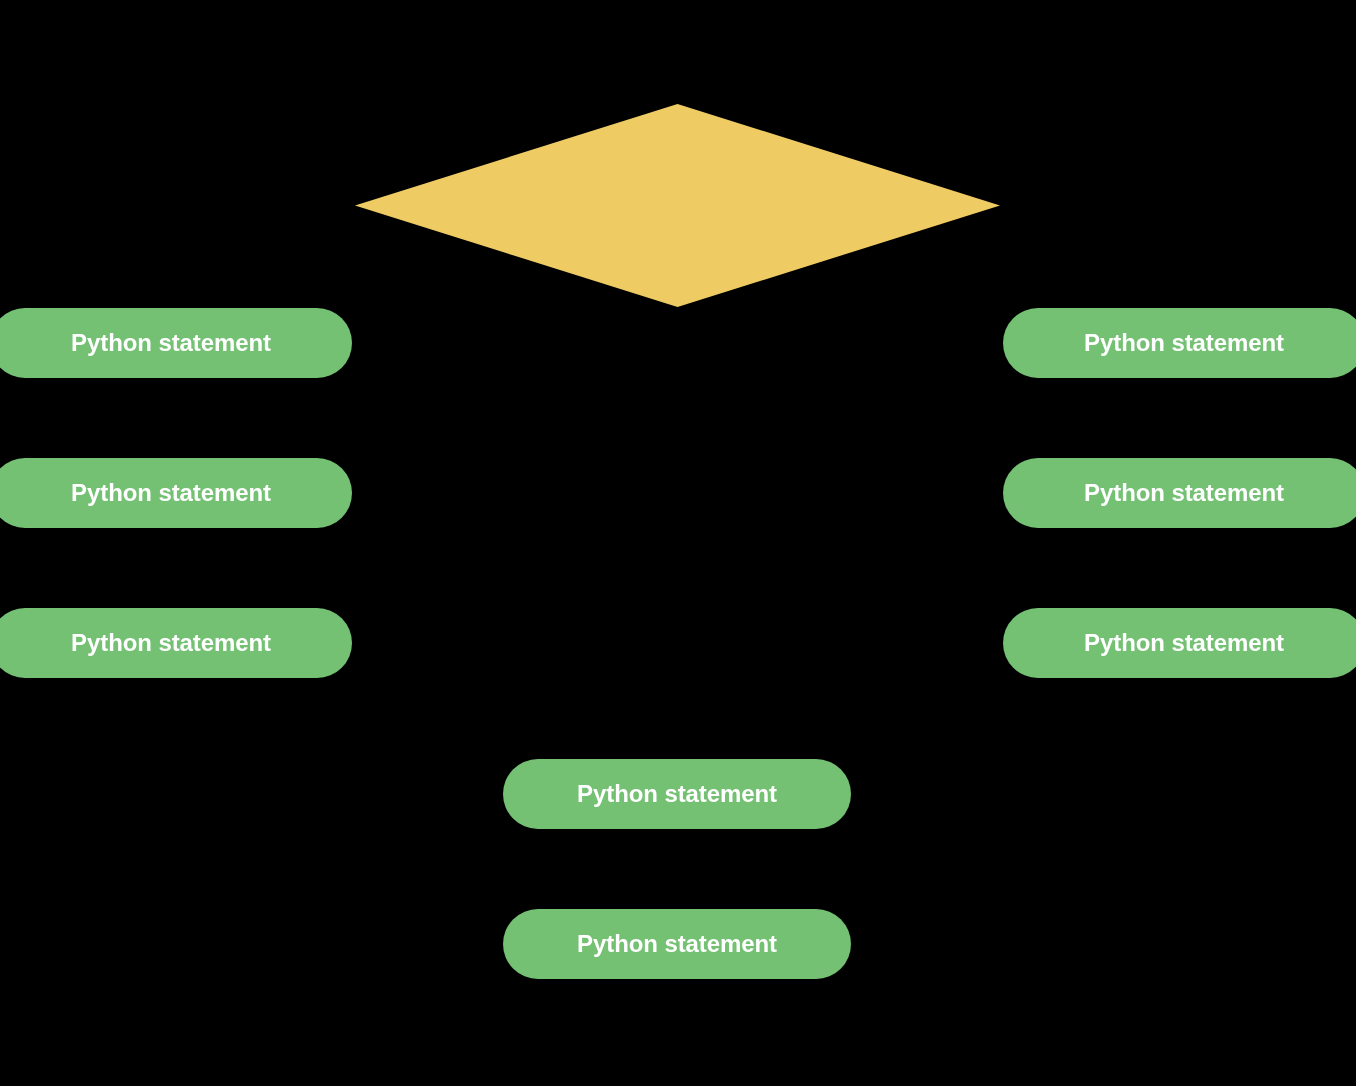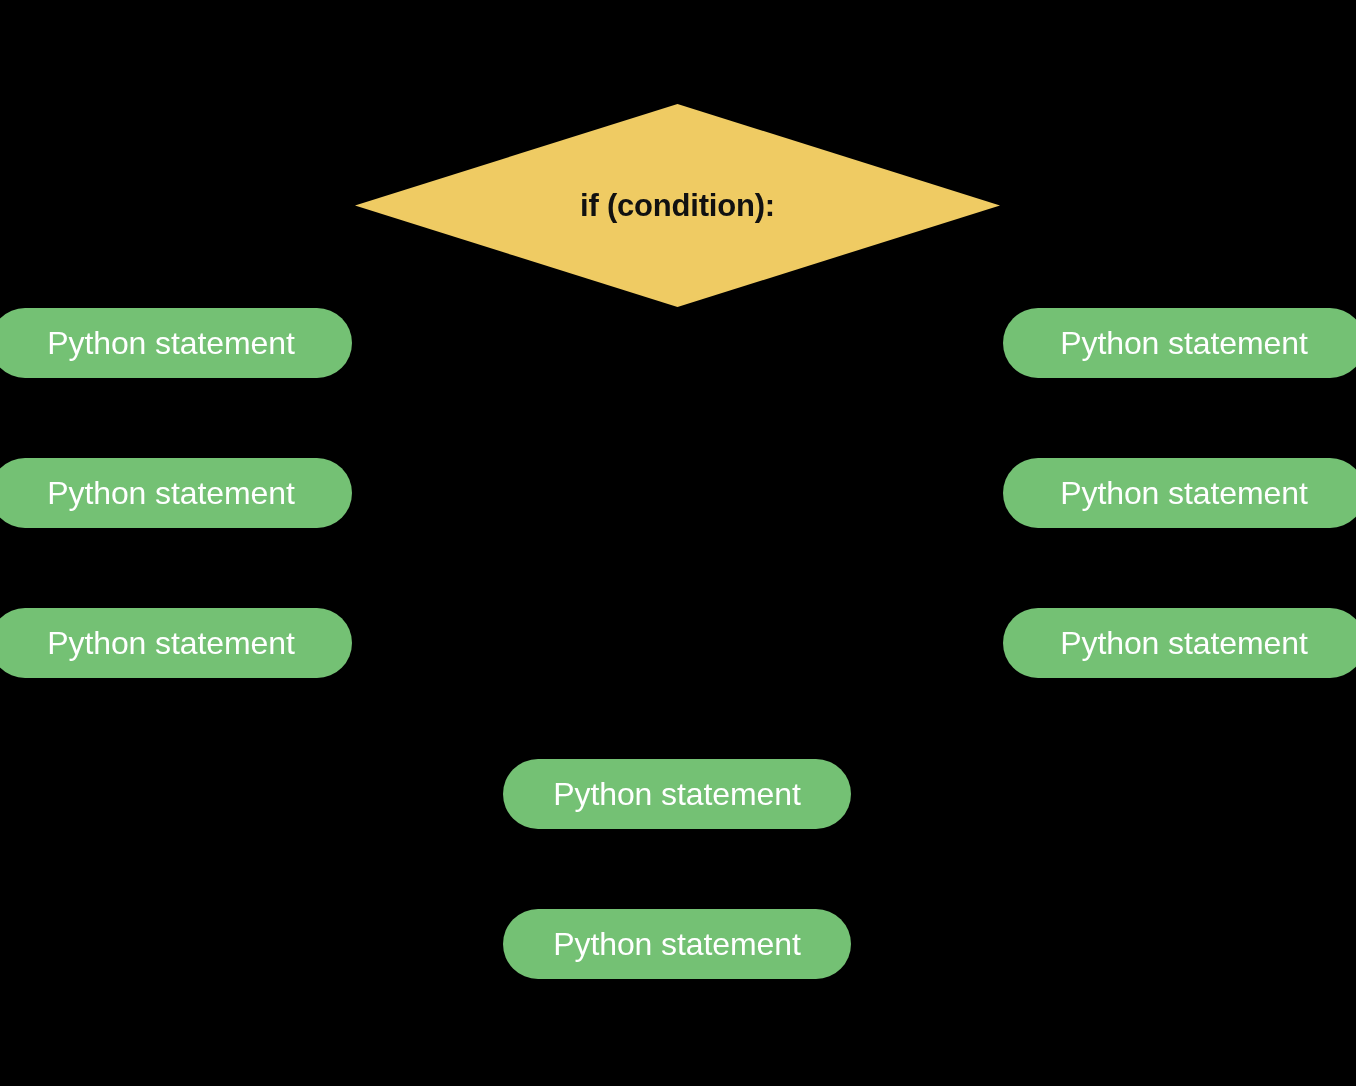--- a/index.html
+++ b/index.html
@@ -45,37 +45,36 @@
     position: absolute;
     height: 70px;
     border-radius: 35px;
     background: #74C174;
     display: flex;
     align-items: center;
     justify-content: center;
   }
   .pill-label {
     color: #FFFFFF;
-    font-size: 32px;
-    font-weight: normal;
+    font-size: 24px;
+    font-weight: bold;
     letter-spacing: -0.1px;
     white-space: nowrap;
   }
   
   .pill.clip-left  { justify-content: center; }
   .pill.clip-right { justify-content: center; }
 </style>
 </head>
 <body>
 
 <div id="canvas" style="background: rgb(0, 0, 0);">
 
   <div class="decision" id="decision-node" style="left: 355px; top: 104px; width: 645px; height: 203px;">
     <div class="decision-shape" style="background: rgb(239, 203, 99);"></div>
-    <span class="decision-label" style="color: rgb(17, 17, 17);">if (condition):</span>
   </div>
 
   <div class="pill clip-left" id="p-l1" style="left: -10px; top: 308px; width: 362px; height: 70px; border-radius: 35px; background: rgb(116, 193, 116);">
     <span class="pill-label" style="color: rgb(255, 255, 255);">Python statement</span>
   </div>
   <div class="pill clip-left" id="p-l2" style="left: -10px; top: 458px; width: 362px; height: 70px; border-radius: 35px; background: rgb(116, 193, 116);">
     <span class="pill-label" style="color: rgb(255, 255, 255);">Python statement</span>
   </div>
   <div class="pill clip-left" id="p-l3" style="left: -10px; top: 608px; width: 362px; height: 70px; border-radius: 35px; background: rgb(116, 193, 116);">
     <span class="pill-label" style="color: rgb(255, 255, 255);">Python statement</span>

